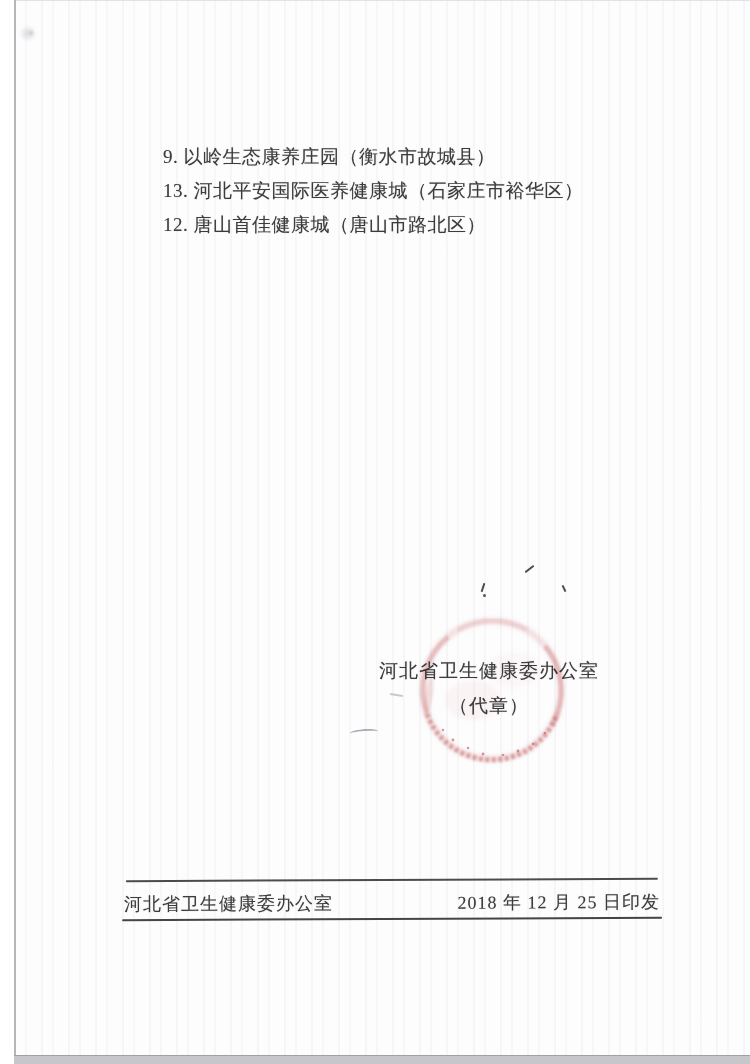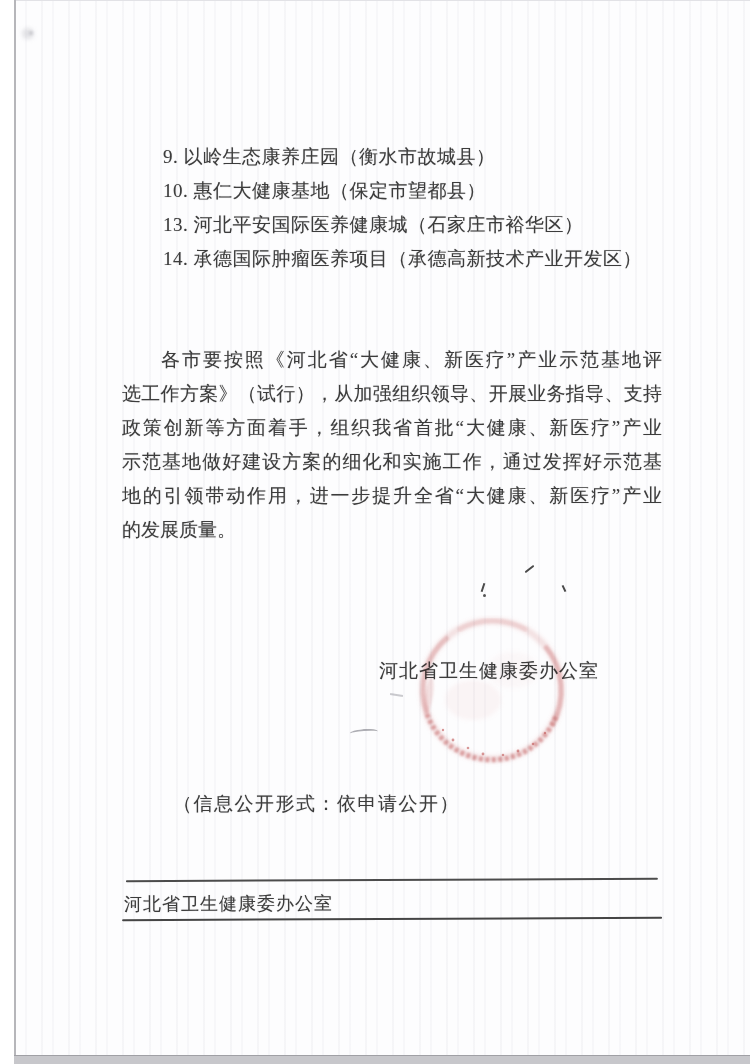--- a/index.html
+++ b/index.html
@@ -70,43 +70,35 @@
 <div class="page">
 
   <div class="edge-top"></div>
   <div class="edge-left"></div>
   <div class="edge-bottom"></div>
   <div class="mark speck-tl"></div>
   <div class="mark speck-tl2"></div>
 
   <div class="list txt">
     <div class="line">9. 以岭生态康养庄园（衡水市故城县）</div>
-    <div class="line">10. 惠仁大健康基地（保定市望都县）</div>
     <div class="line">13. 河北平安国际医养健康城（石家庄市裕华区）</div>
-    <div class="line">14. 承德国际肿瘤医养项目（承德高新技术产业开发区）</div>
+    <div class="line">12. 唐山首佳健康城（唐山市路北区）</div>
   </div>
 
-  <div class="para txt">
-    <div class="pline just first">各市要按照《河北省“大健康、新医疗”产业示范基地评</div>
-    <div class="pline just">选工作方案》（试行），从加强组织领导、开展业务指导、支持</div>
-    <div class="pline just">政策创新等方面着手，组织我省首批“大健康、新医疗”产业</div>
-    <div class="pline just">示范基地做好建设方案的细化和实施工作，通过发挥好示范基</div>
-    <div class="pline just">地的引领带动作用，进一步提升全省“大健康、新医疗”产业</div>
-    <div class="pline">的发展质量。</div>
-  </div>
 
   <div class="mark speck1"></div>
   <div class="mark speck2"></div>
   <div class="mark speck2b"></div>
   <div class="mark speck3"></div>
   <div class="mark dash1"></div>
   <div class="mark dash2"></div>
 
   <div class="sig txt">
     <div>河北省卫生健康委办公室</div>
+    <div>（代章）</div>
   </div>
 
   <svg class="seal" viewBox="0 0 160 152" xmlns="http://www.w3.org/2000/svg">
     <defs>
       <filter id="b1" x="-20%" y="-20%" width="140%" height="140%">
           <feGaussianBlur stdDeviation="1.3"></feGaussianBlur>
         </filter>
       <filter id="b2" x="-20%" y="-20%" width="140%" height="140%">
           <feGaussianBlur stdDeviation="2.2"></feGaussianBlur>
         </filter>
@@ -131,23 +123,23 @@
         <circle cx="55" cy="133" r="1.3"></circle>
       <circle cx="70" cy="139" r="1.4"></circle>
         <circle cx="90" cy="140" r="1.3"></circle>
       <circle cx="105" cy="136" r="1.4"></circle>
         <circle cx="120" cy="129" r="1.3"></circle>
       <circle cx="30" cy="115" r="1.2"></circle>
         <circle cx="132" cy="118" r="1.2"></circle>
     </g>
   </svg>
 
-  <div class="disclosure txt">（信息公开形式：依申请公开）</div>
 
   <div class="footer">
     <div class="rule r1"></div>
     <div class="frow txt">
       <span>河北省卫生健康委办公室</span>
+      <span>2018 年 12 月 25 日印发</span>
     </div>
     <div class="rule r2"></div>
   </div>
 
 </div>
 
 </body></html>

